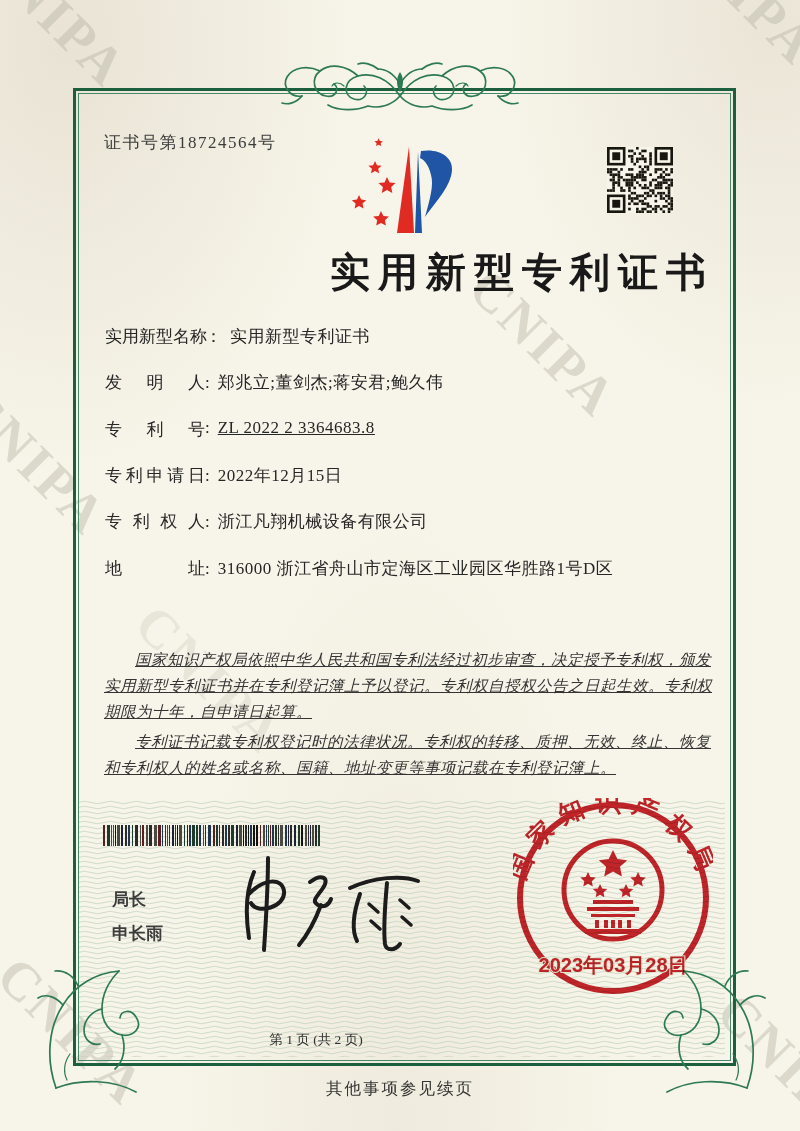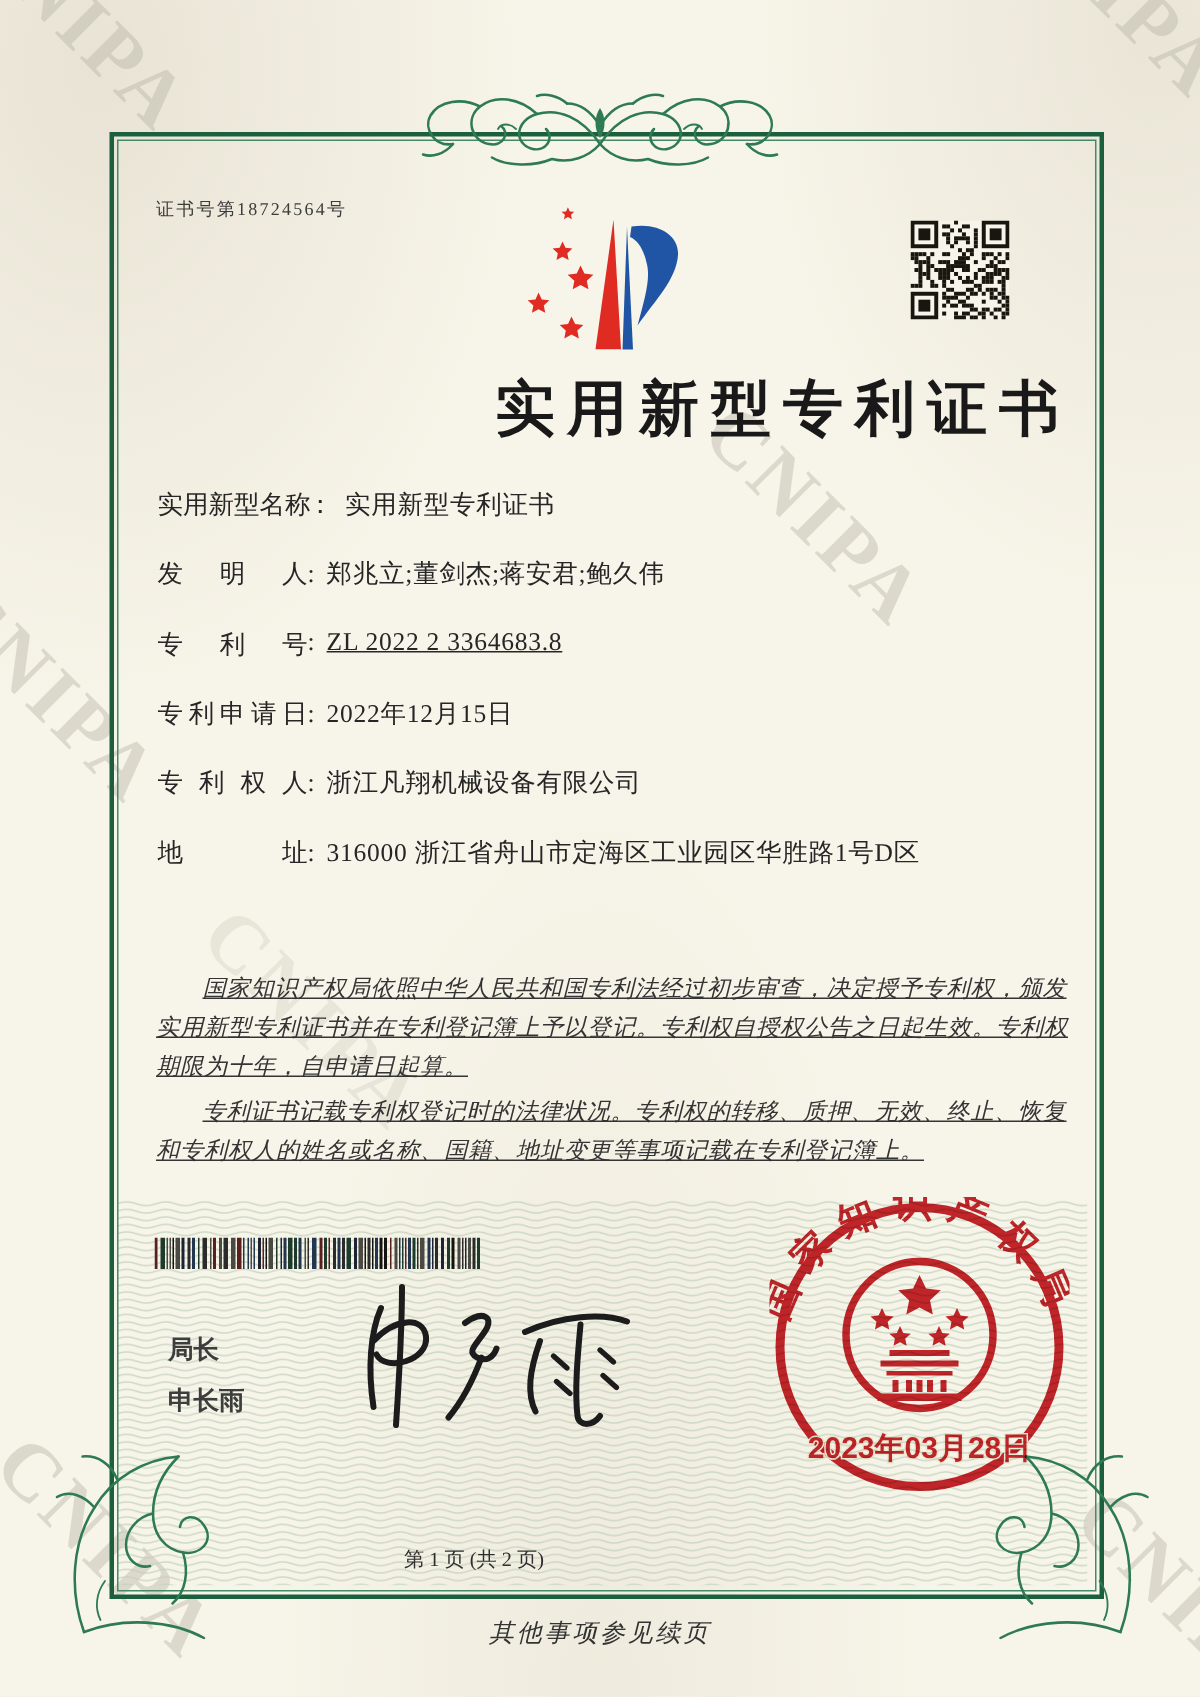--- a/index.html
+++ b/index.html
@@ -16,21 +16,21 @@
     position:absolute;font-family:"Liberation Serif","DejaVu Serif",serif;
     font-weight:bold;font-size:54px;letter-spacing:3px;color:rgba(176,173,158,.38);
     transform:rotate(45deg);white-space:nowrap;pointer-events:none;user-select:none;
   }
   
   #frame{left:73px;top:88px;width:657px;height:972px;border:3px solid #1c5f3e;}
   #frame::before{content:"";position:absolute;inset:2px;border:1px solid #45896a;}
   
   #waves{left:78px;top:800px;width:647px;height:257px;opacity:.8;}
   
-  #cert-no{left:104px;top:131px;font-size:12px;letter-spacing:1.5px;color:#3c3c3c;}
+  #cert-no{left:104px;top:131px;font-size:17px;letter-spacing:1.5px;color:#3c3c3c;}
   #logo{left:341px;top:137px;}
   #qr{left:607px;top:147px;width:66px;height:66px;}
   #title{left:0;top:245px;width:714px;text-align:right;font-size:40px;font-weight:bold;
          letter-spacing:8px;color:#191919;}
   
   .frow{left:105px;font-size:17px;color:#262626;white-space:nowrap;}
   .flabel{display:inline-block;width:100px;text-align:justify;text-align-last:justify;vertical-align:top;}
   .fcolon{display:inline-block;margin-right:8px;}
   .fval{letter-spacing:.5px;}
   .frow2{position:absolute;left:285px;top:0;}
@@ -45,21 +45,21 @@
   #signer-title{left:112px;top:888px;font-family:Liberation Sans, sans-serif;
          font-weight:bold;font-size:17px;color:#3d3d3d;}
   #signer-name{left:112px;top:922px;font-family:"Liberation Sans","DejaVu Sans",sans-serif;
          font-weight:bold;font-size:17px;color:#3d3d3d;text-align:center;}
   #signature{left:222px;top:852px;}
   
   #seal{left:513px;top:798px;}
   
   #page-num{left:0;top:1031px;width:632px;text-align:center;font-size:13.5px;color:#2f2f2f;}
   #cont-note{left:0;top:1078px;width:800px;text-align:center;font-size:16.5px;color:#333;
-         font-style:italic;letter-spacing:2px;}
+         letter-spacing:2px;}
   .orn{pointer-events:none;}
 </style>
 </head>
 <body>
 
 <div id="page">
 
   <div class="watermark" style="left:-38px;top:-18px;">CNIPA</div>
   <div class="watermark" style="left:652px;top:-40px;">CNIPA</div>
   <div class="watermark" style="left:452px;top:312px;">CNIPA</div>

